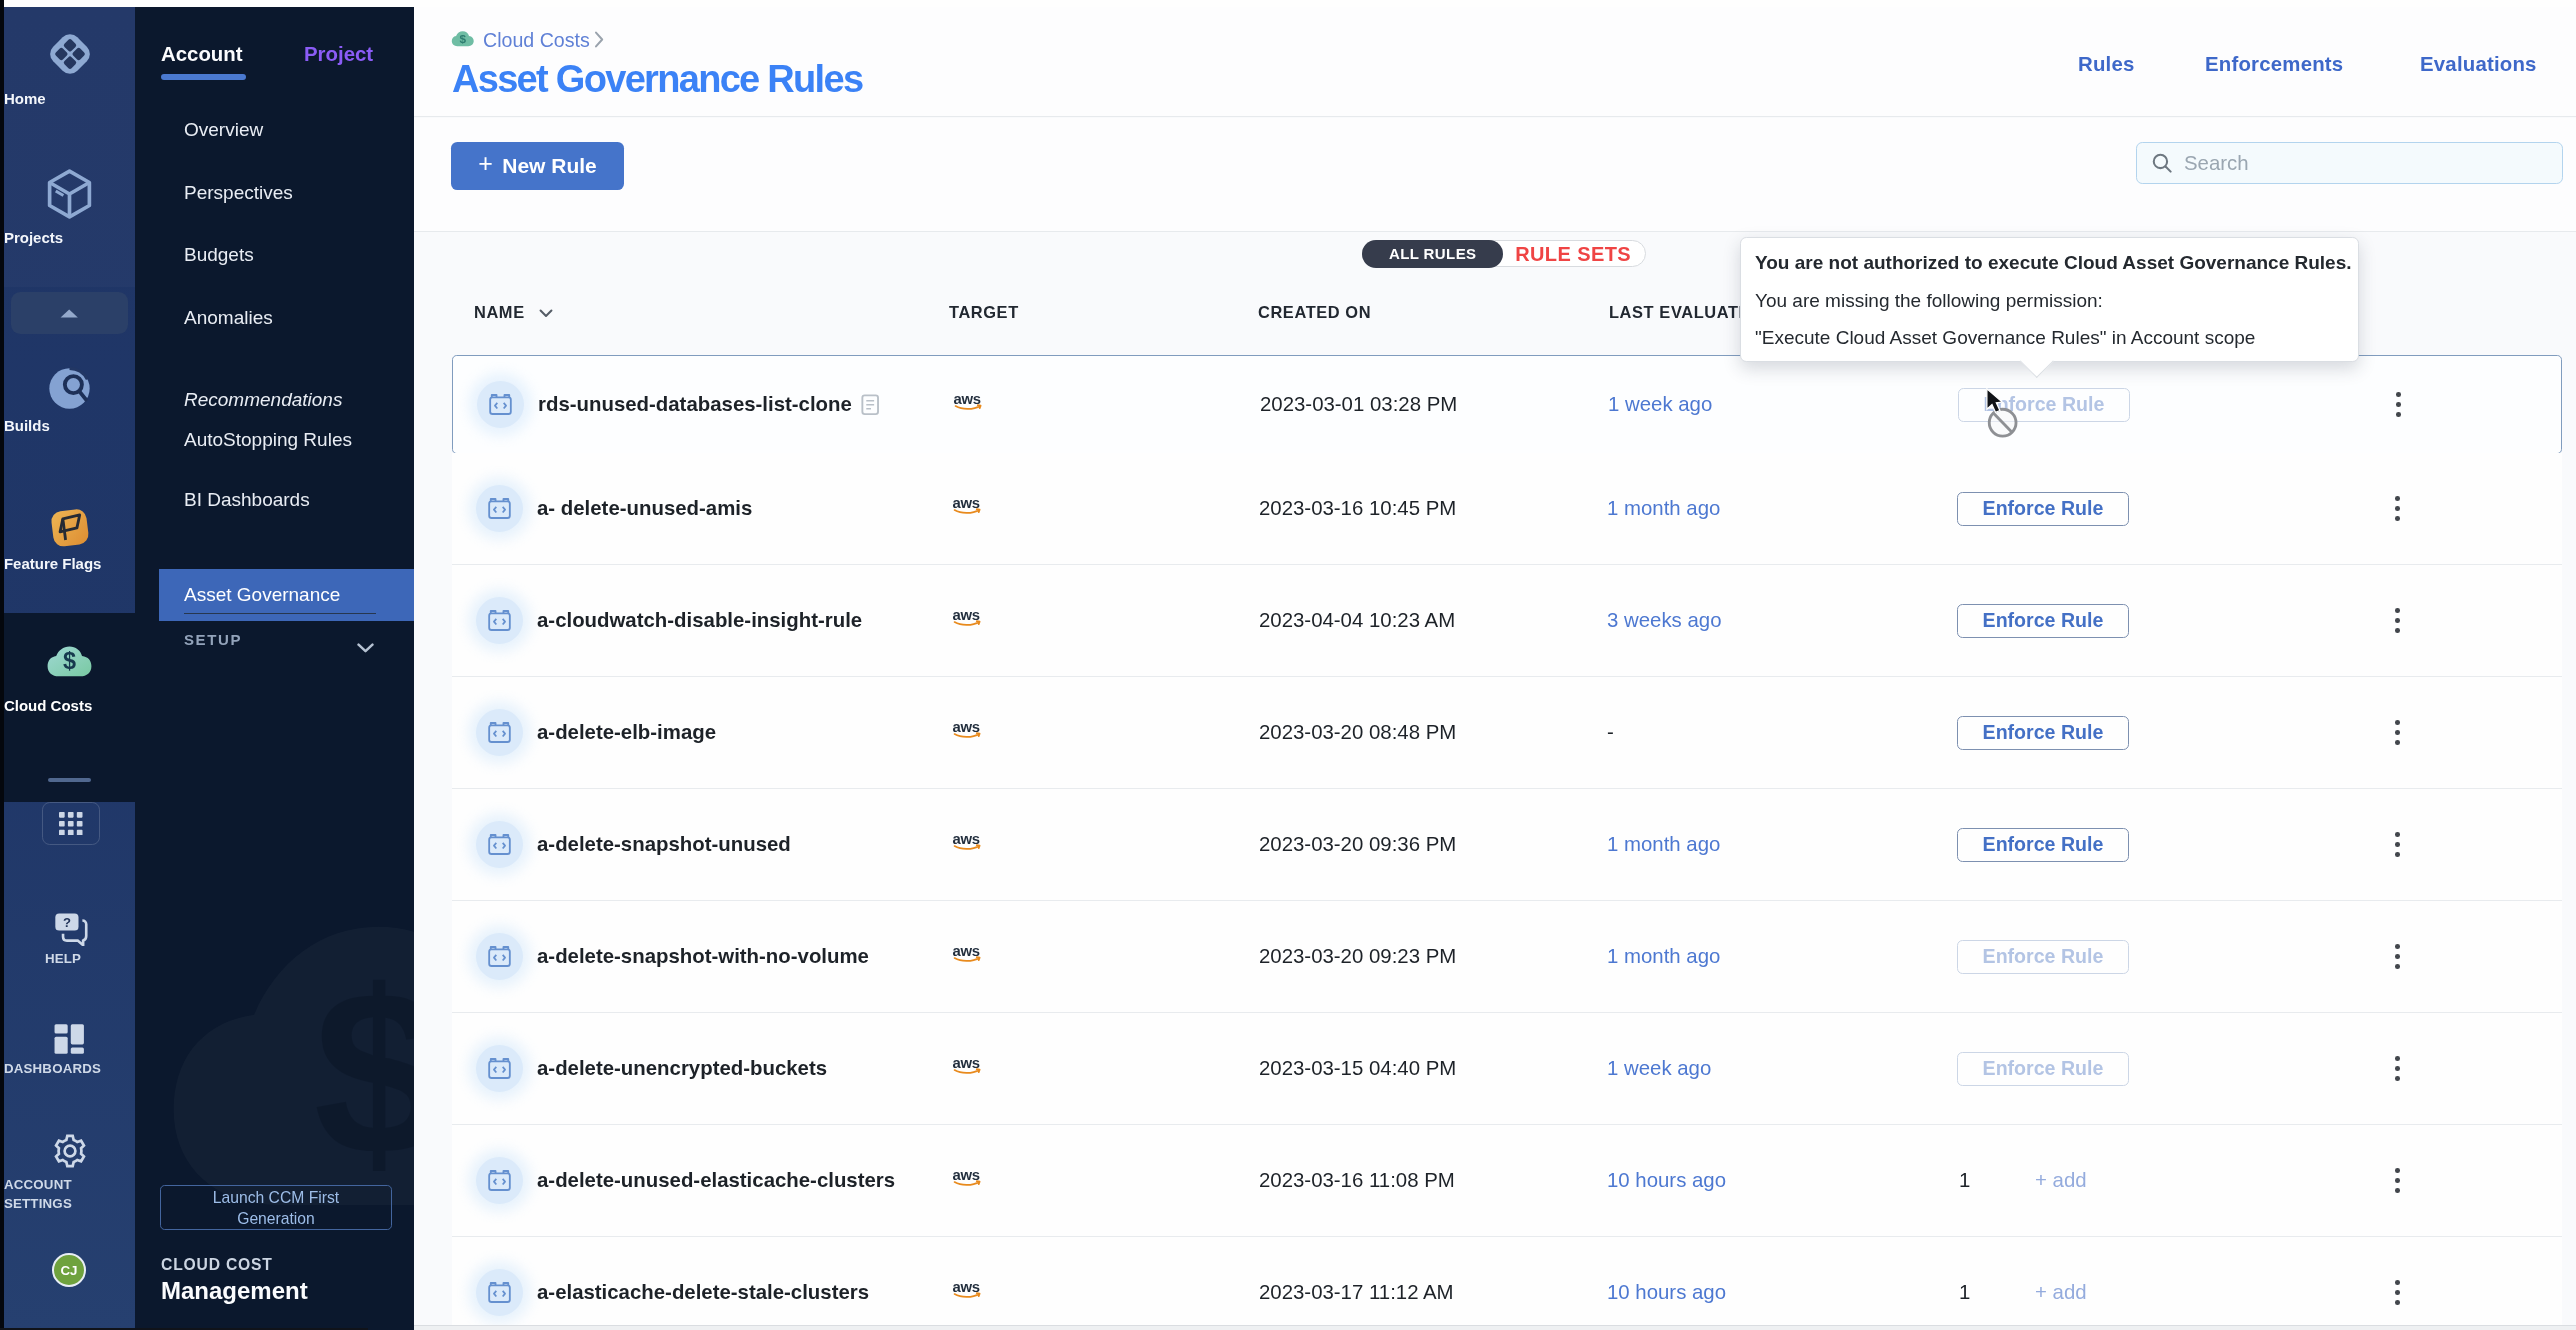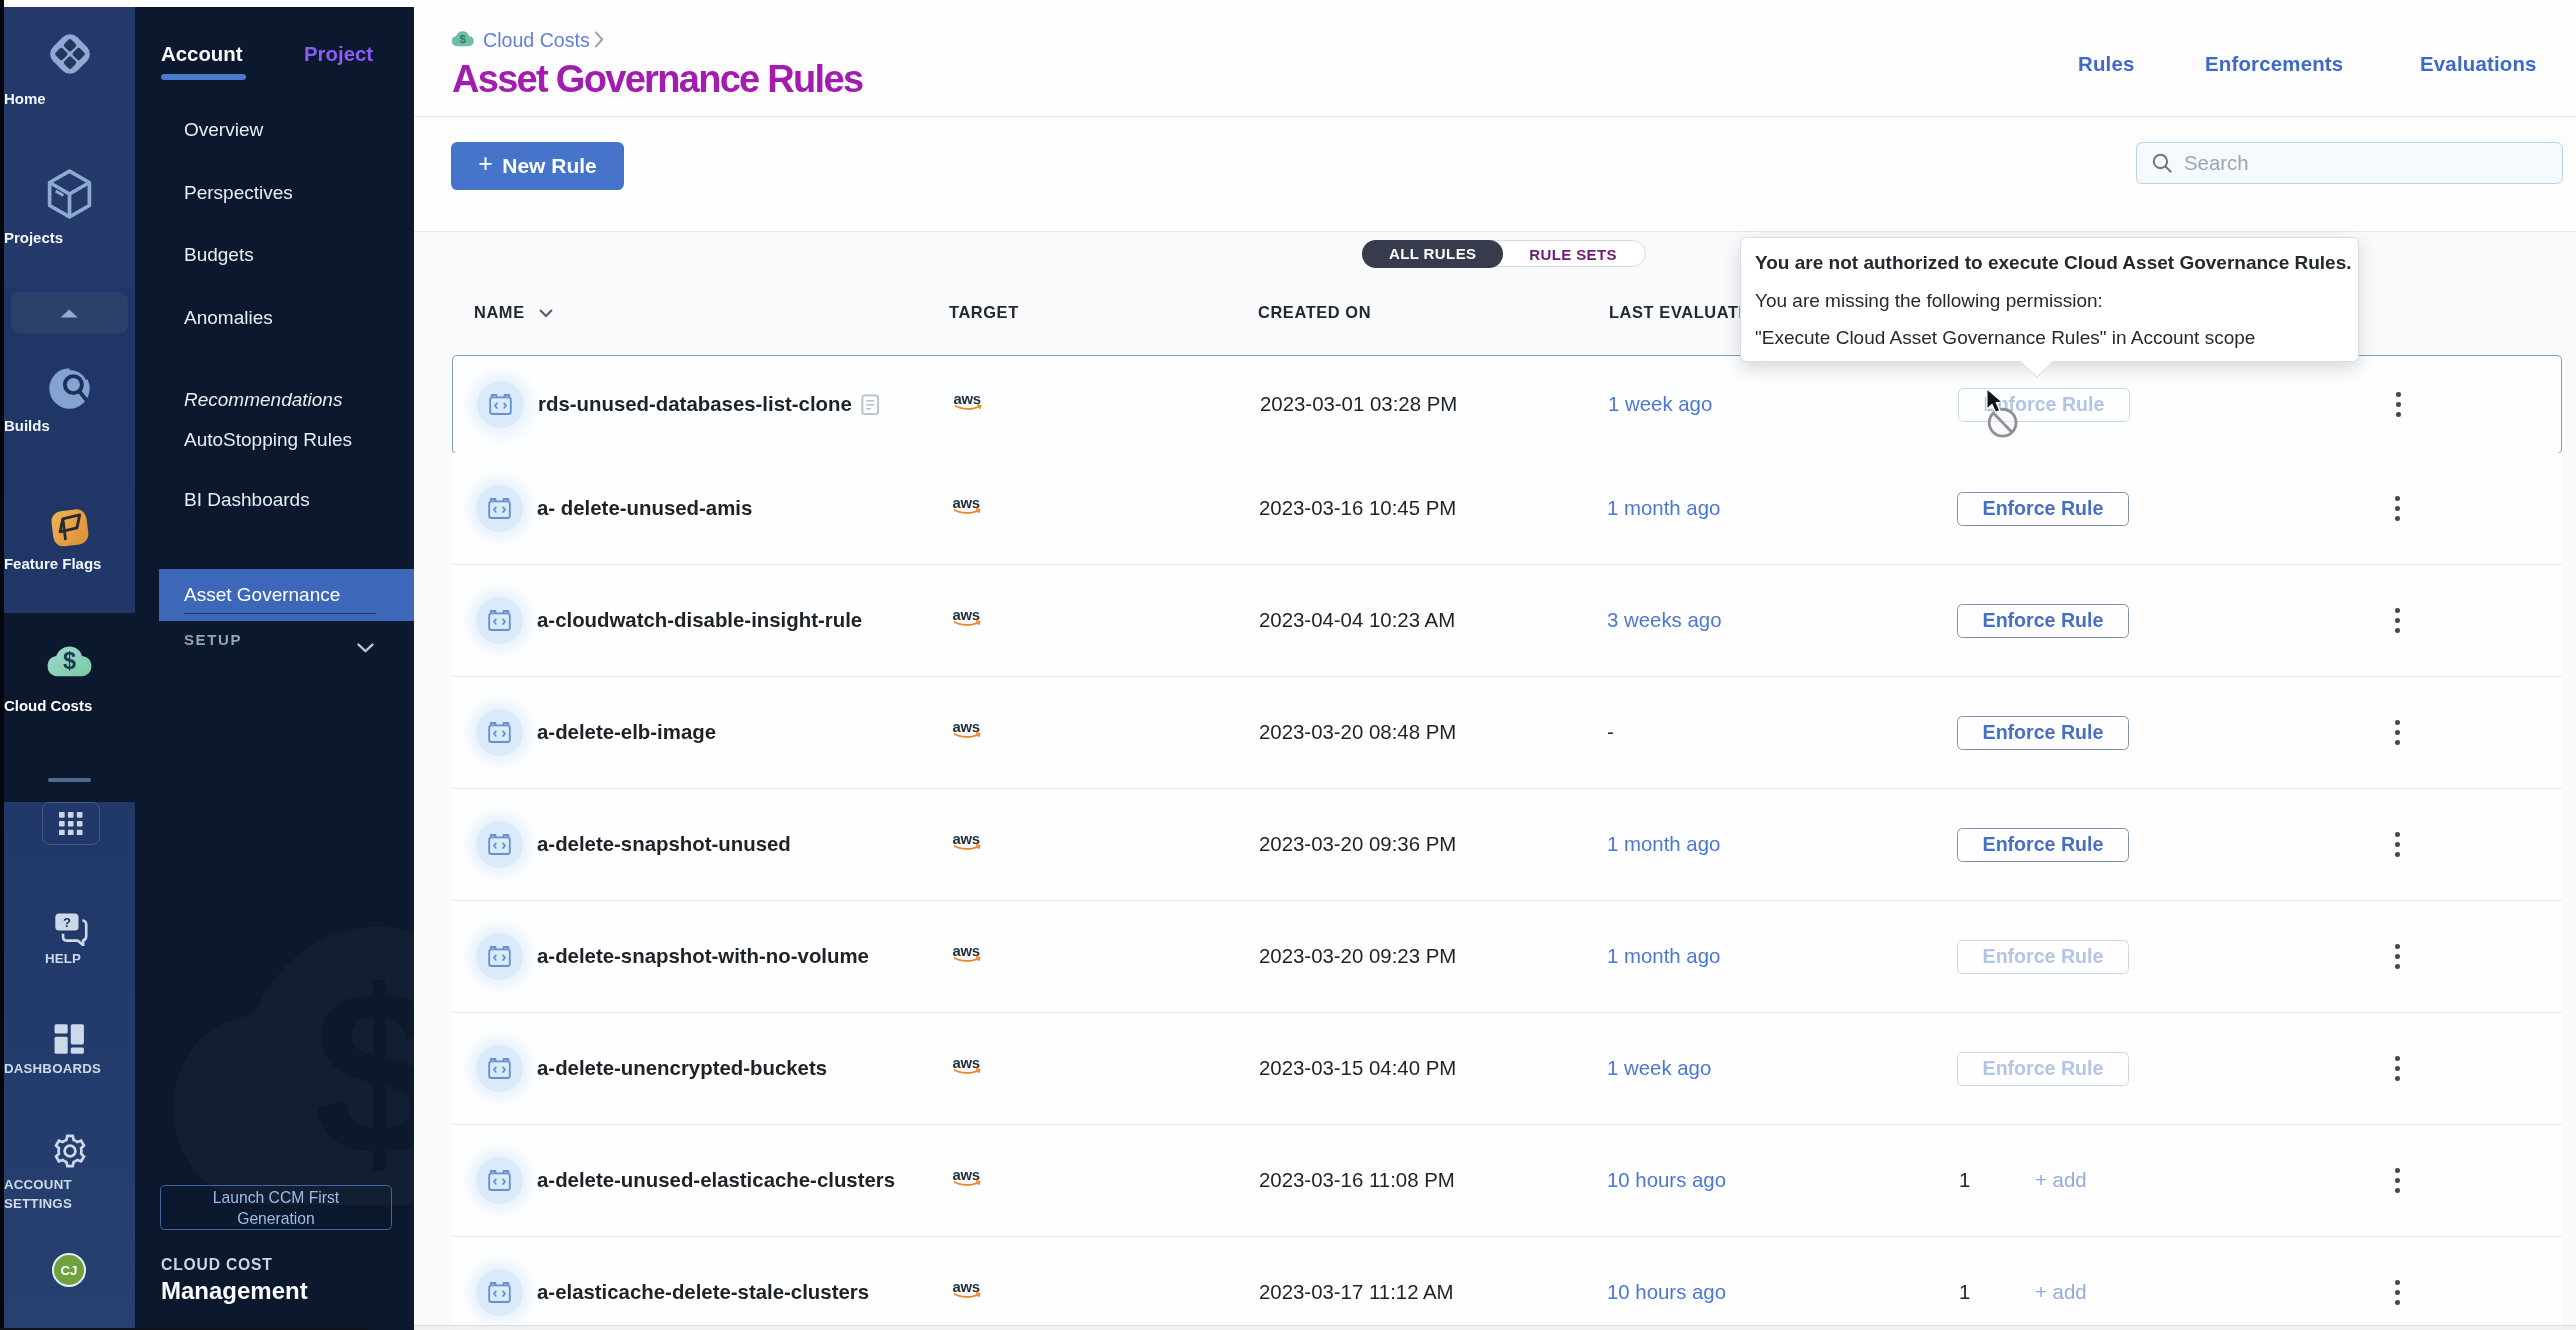--- a/index.html
+++ b/index.html
@@ -24,21 +24,21 @@
   #main{left:414px;top:7px;width:2162px;height:1324px;background:#f9fafc;}
   #hdr{position:absolute;left:0;top:0;width:100%;height:110px;background:#fdfdfe;border-bottom:0.8px solid #e7eaed;}
   #bar2{position:absolute;left:0;top:111px;width:100%;height:114px;background:#fdfdfe;border-bottom:0.8px solid #e7eaed;}
   .navlink{position:absolute;top:46px;font-size:20.4px;font-weight:700;color:#3e68c9;letter-spacing:0.2px;}
   #newrule{position:absolute;left:37px;top:23.5px;width:173px;height:48px;background:#4574ca;border-radius:6.3px;color:#fff;font-size:21px;font-weight:700;display:flex;align-items:center;justify-content:center;}
   #search{position:absolute;left:1722px;top:135px;width:427px;height:42px;border:1.6px solid #b3d4ee;background:#f4fafd;border-radius:6.3px;display:flex;align-items:center;}
 
   
   #toggle{position:absolute;left:948px;top:233px;width:284px;height:27.4px;background:#fff;border:0.8px solid #d8dbdf;border-radius:14px;}
   #toggle .on{position:absolute;left:-0.8px;top:-0.8px;width:141px;height:27.4px;background:#363c4c;border-radius:14px;color:#fff;font-size:15px;font-weight:700;display:flex;align-items:center;justify-content:center;letter-spacing:0.4px;}
-  #toggle .off{position:absolute;right:9.4px;top:0;width:125px;height:26px;color:#701a75;font-size:15px;font-weight:700;display:flex;align-items:center;justify-content:center;letter-spacing:0.4px;}
+  #toggle .off{position:absolute;right:9.4px;top:0;width:125px;height:26px;color:#ef4444;font-size:20px;font-weight:700;display:flex;align-items:center;justify-content:center;letter-spacing:0.4px;}
 
   
   .th{position:absolute;top:296px;font-size:16.4px;font-weight:700;color:#222831;letter-spacing:0.6px;}
   #row1{position:absolute;left:38px;top:348px;width:2110px;height:99px;background:#fdfeff;border:1.6px solid #809cbe;border-radius:4.7px;}
   .row{position:absolute;left:38px;width:2110px;height:112px;background:#fefefe;border-bottom:0.8px solid #e8ebee;}
   .rowinner{position:relative;width:100%;height:100%;}
   .ricon{position:absolute;left:24px;top:50%;margin-top:-23.5px;width:47px;height:47px;border-radius:50%;background:#dbeafa;box-shadow:0 0 12.5px 7.8px rgba(205,228,250,.45);display:flex;align-items:center;justify-content:center;}
   .rname{position:absolute;left:85px;top:50%;transform:translateY(-52%);font-size:20.4px;font-weight:700;color:#1d2228;}
   .raws{position:absolute;left:499px;top:50%;margin-top:-15px;}
   .rdate{position:absolute;left:807px;top:50%;transform:translateY(-52%);font-size:20.4px;color:#1d2228;}
@@ -225,21 +225,21 @@
     <div id="hdr">
 
       <svg width="23.5" height="19" viewBox="0 0 60 46" style="position:absolute;left:37px;top:23px;">
         <path d="M30 2 C38 2 44 7 46 14 C54 15 58 20 58 27 C58 35 52 40 44 40 L16 40 C8 40 2 35 2 27 C2 20 6 15 13 14 C16 7 22 2 30 2 Z" fill="#6fbda4"></path>
         <text x="30" y="32" text-anchor="middle" font-size="30" font-weight="700" fill="#2e7d70">$</text>
       </svg>
       <div class="abs" style="left:69px;top:22px;font-size:19.6px;color:#5f80d6;">Cloud Costs</div>
       <svg width="10.2" height="17" viewBox="0 0 13 22" style="position:absolute;left:180px;top:24px;">
           <path d="M2.5 2 L10.5 11 L2.5 20" fill="none" stroke="#9aa3ad" stroke-width="2.6" stroke-linecap="round" stroke-linejoin="round"></path>
         </svg>
-      <div class="abs" style="left:38px;top:51px;font-size:38px;font-weight:700;letter-spacing:-1.7px;color:#a21caf;">Asset Governance Rules</div>
+      <div class="abs" style="left:38px;top:51px;font-size:38px;font-weight:700;letter-spacing:-1.7px;color:#3b82f6;">Asset Governance Rules</div>
 
       <div class="navlink" style="left:1664px;">Rules</div>
       <div class="navlink" style="left:1791px;">Enforcements</div>
       <div class="navlink" style="left:2006px;">Evaluations</div>
     </div>
 
     <div id="bar2">
       <div id="newrule"><span style="font-size:25px;font-weight:400;margin-right:9.4px;margin-top:-3.1px;">+</span>New Rule</div>
     </div>
     <div id="search">

